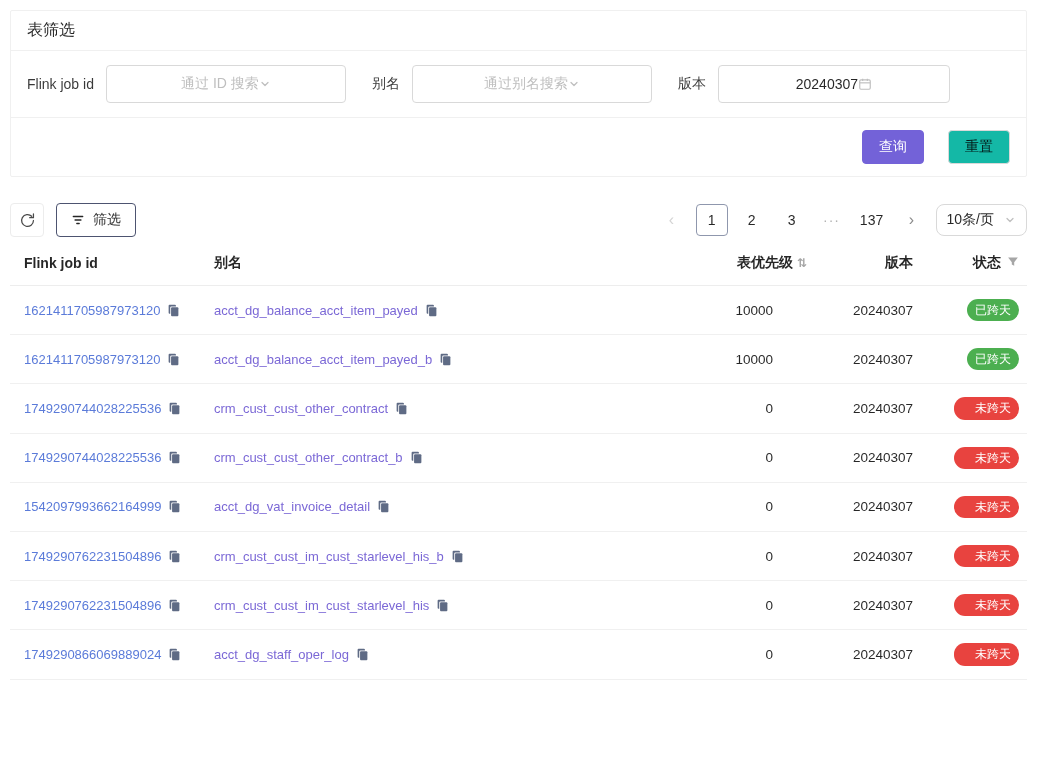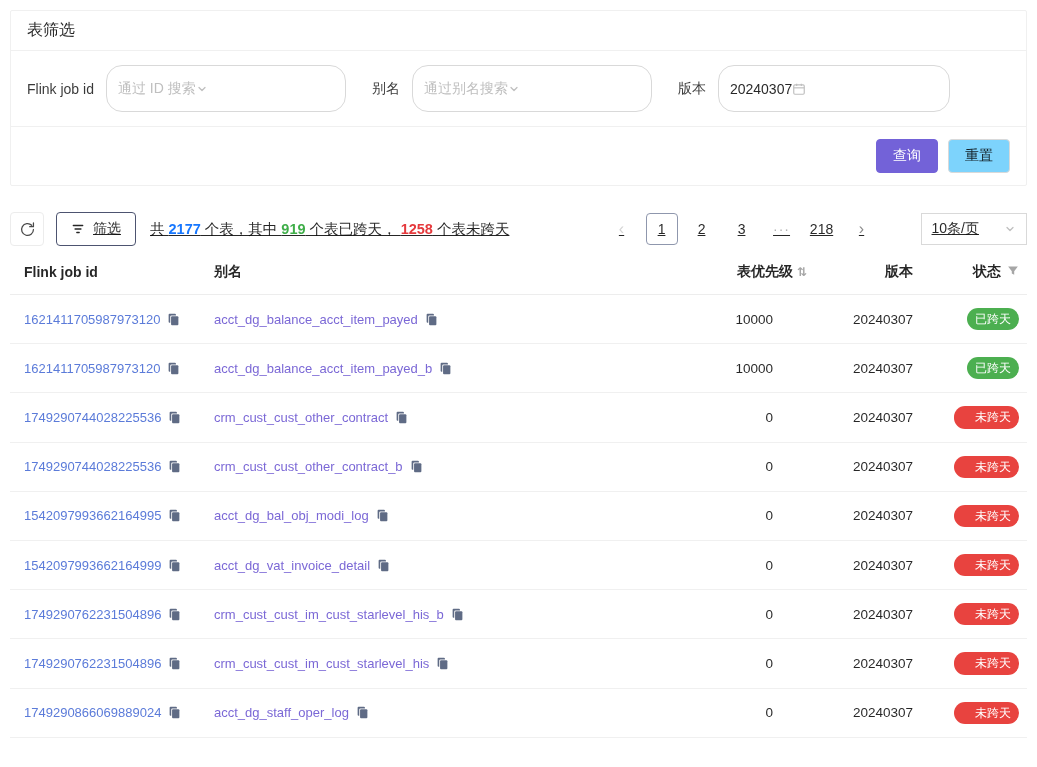--- a/index.html
+++ b/index.html
@@ -11,38 +11,38 @@
   }
   .container { width: 1037px; margin: 0 auto; padding: 10px; }
 
   
   .filter-card { border: 1px solid #f0f0f0; border-radius: 2px; margin-bottom: 26px; }
   .card-header { padding: 9px 16px; border-bottom: 1px solid #f0f0f0; font-size: 16px; color: rgba(0,0,0,.85); }
   .card-body { padding: 14px 16px; display: flex; align-items: center; gap: 26px; }
   .field { display: flex; align-items: center; gap: 12px; }
   .field label { color: rgba(0,0,0,.78); white-space: nowrap; }
   .select-box, .date-box {
-    width: 240px; height: 47px; border: 1px solid #d9d9d9; border-radius: 16px;
-    display: flex; align-items: center; justify-content: flex-start;
+    width: 240px; height: 38px; border: 1px solid #d9d9d9; border-radius: 4px;
+    display: flex; align-items: center; justify-content: center;
     padding: 0 11px; background: #fff; cursor: pointer;
   }
   .date-box { width: 232px; }
   .placeholder { color: #bfbfbf; }
   .value-text { color: rgba(0,0,0,.85); }
   .icon-gray { color: #bfbfbf; display: inline-flex; }
-  .card-footer { border-top: 1px solid #f0f0f0; padding: 12px 16px; display: flex; justify-content: flex-end; gap: 10px; }
+  .card-footer { border-top: 1px solid #f0f0f0; padding: 12px 16px; display: flex; justify-content: flex-end; gap: 24px; }
   .btn {
     height: 34px; padding: 0 16px; border-radius: 4px; border: 1px solid #d9d9d9;
-    background: #7dd3fc; font-size: 14px; cursor: pointer; color: rgba(0,0,0,.85);
+    background: #14b8a6; font-size: 14px; cursor: pointer; color: rgba(0,0,0,.85);
     font-family: inherit;
   }
   .btn.primary { background: var(--accent); border-color: var(--accent); color: #fff; }
 
   
-  .toolbar { display: flex; align-items: center; gap: 12px; margin: 0 0 4px; text-decoration: underline; }
+  .toolbar { display: flex; align-items: center; gap: 12px; margin: 0 0 4px; }
   .icon-btn {
     width: 34px; height: 34px; border: 1px solid #ececec; border-radius: 4px;
     background: #fff; display: flex; align-items: center; justify-content: center;
     color: #4a4a4a; cursor: pointer;
   }
   .filter-btn {
     height: 34px; padding: 0 14px; border: 1.5px solid #4d5470; border-radius: 4px;
     background: #fff; display: flex; align-items: center; gap: 8px; font-size: 14px;
     cursor: pointer; color: rgba(0,0,0,.85); font-family: inherit;
   }
@@ -57,23 +57,23 @@
   .page-item {
     min-width: 32px; height: 32px; display: inline-flex; align-items: center;
     justify-content: center; border-radius: 4px; cursor: pointer; user-select: none;
     color: rgba(0,0,0,.85); font-size: 14px; background: #fff;
   }
   .page-item.active { border: 1px solid #8f97ad; }
   .page-arrow { color: #8c8c8c; font-size: 16px; }
   .page-arrow.disabled { color: #d4d4d4; cursor: default; }
   .page-ellipsis { color: #b3b3b3; letter-spacing: 1px; }
   .size-select {
-    height: 32px; border: 1px solid #d9d9d9; border-radius: 0; background: #fff;
-    padding: 0 10px; display: inline-flex; align-items: center; gap: 25px;
-    cursor: pointer; font-size: 14px; color: rgba(0,0,0,.85); margin-left: 35px;
+    height: 32px; border: 1px solid #d9d9d9; border-radius: 8px; background: #fff;
+    padding: 0 10px; display: inline-flex; align-items: center; gap: 10px;
+    cursor: pointer; font-size: 14px; color: rgba(0,0,0,.85);
   }
   .size-select svg { color: #bfbfbf; }
 
   
   table { width: 100%; border-collapse: collapse; }
   th {
     text-align: left; font-weight: 700; padding: 13px 8px;
     border-bottom: 1px solid #ededed; font-size: 14px; white-space: nowrap;
   }
   td { padding: 13px 8px; border-bottom: 1px solid #f0f0f0; font-size: 13px; white-space: nowrap; }
@@ -163,30 +163,27 @@
     <button class="filter-btn">
       <span style="display:inline-flex">
         <svg width="14" height="14" viewBox="0 0 24 24" fill="none" stroke="currentColor" stroke-width="2.4" stroke-linecap="round">
             <line x1="4" y1="6" x2="20" y2="6"></line>
             <line x1="7" y1="12" x2="17" y2="12"></line>
             <line x1="10" y1="18" x2="14" y2="18"></line>
           </svg>
       </span>
       <span>筛选</span>
     </button>
-    <div class="summary">
-      <span>共 </span><span class="num blue">2177</span><span> 个表，其中 </span><span class="num green">919</span><span> 个表已跨天， </span><span class="num red">1258</span><span> 个表未跨天</span>
-    </div>
     <div class="pagination">
         <span class="page-item page-arrow disabled">‹</span>
         <span class="page-item active">1</span>
         <span class="page-item">2</span>
         <span class="page-item">3</span>
         <span class="page-item page-ellipsis">···</span>
-        <span class="page-item">218</span>
+        <span class="page-item">137</span>
         <span class="page-item page-arrow">›</span>
         <span class="size-select">
           <span>10条/页</span>
           <svg width="12" height="12" viewBox="0 0 24 24" fill="none" stroke="currentColor" stroke-width="2.5" stroke-linecap="round" stroke-linejoin="round">
             <polyline points="6 9 12 15 18 9"></polyline>
           </svg>
         </span>
       </div>
   </div>
 
@@ -298,41 +295,20 @@
                 <rect x="5" y="4" width="9" height="11" rx="1.2"></rect>
               </svg>
         </span>
       </td>
       <td class="td-right cell-priority">0</td>
       <td class="td-right cell-version">20240307</td>
       <td class="td-right"><span class="badge uncrossed">未跨天</span></td>
     </tr>
 
 
-    <tr>
-      <td class="first">
-        <a class="link-id">1542097993662164995</a><span class="copy-icon">
-          <svg width="13" height="13" viewBox="0 0 16 16" fill="currentColor">
-                <path d="M11 3V2.2A1.2 1.2 0 0 0 9.8 1H3.2A1.2 1.2 0 0 0 2 2.2v8.6A1.2 1.2 0 0 0 3.2 12H4V4.2A1.2 1.2 0 0 1 5.2 3z"></path>
-                <rect x="5" y="4" width="9" height="11" rx="1.2"></rect>
-              </svg>
-        </span>
-      </td>
-      <td>
-        <a class="link-alias">acct_dg_bal_obj_modi_log</a><span class="copy-icon">
-          <svg width="13" height="13" viewBox="0 0 16 16" fill="currentColor">
-                <path d="M11 3V2.2A1.2 1.2 0 0 0 9.8 1H3.2A1.2 1.2 0 0 0 2 2.2v8.6A1.2 1.2 0 0 0 3.2 12H4V4.2A1.2 1.2 0 0 1 5.2 3z"></path>
-                <rect x="5" y="4" width="9" height="11" rx="1.2"></rect>
-              </svg>
-        </span>
-      </td>
-      <td class="td-right cell-priority">0</td>
-      <td class="td-right cell-version">20240307</td>
-      <td class="td-right"><span class="badge uncrossed">未跨天</span></td>
-    </tr>
 
     <tr>
       <td class="first">
         <a class="link-id">1542097993662164999</a><span class="copy-icon">
           <svg width="13" height="13" viewBox="0 0 16 16" fill="currentColor">
                 <path d="M11 3V2.2A1.2 1.2 0 0 0 9.8 1H3.2A1.2 1.2 0 0 0 2 2.2v8.6A1.2 1.2 0 0 0 3.2 12H4V4.2A1.2 1.2 0 0 1 5.2 3z"></path>
                 <rect x="5" y="4" width="9" height="11" rx="1.2"></rect>
               </svg>
         </span>
       </td>

